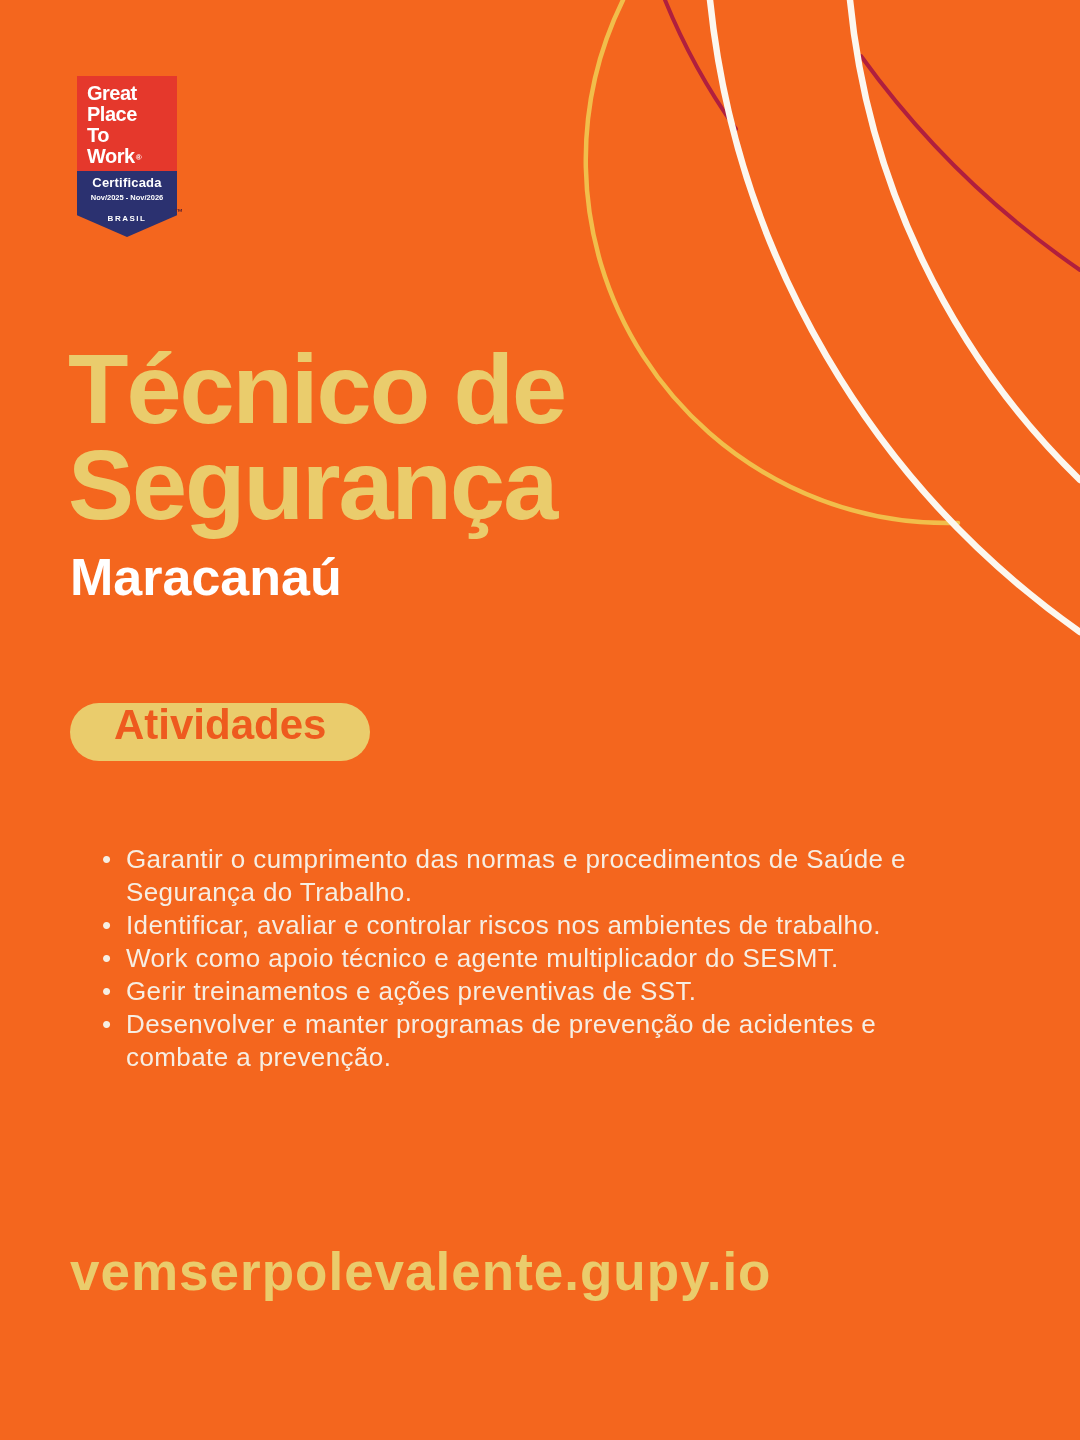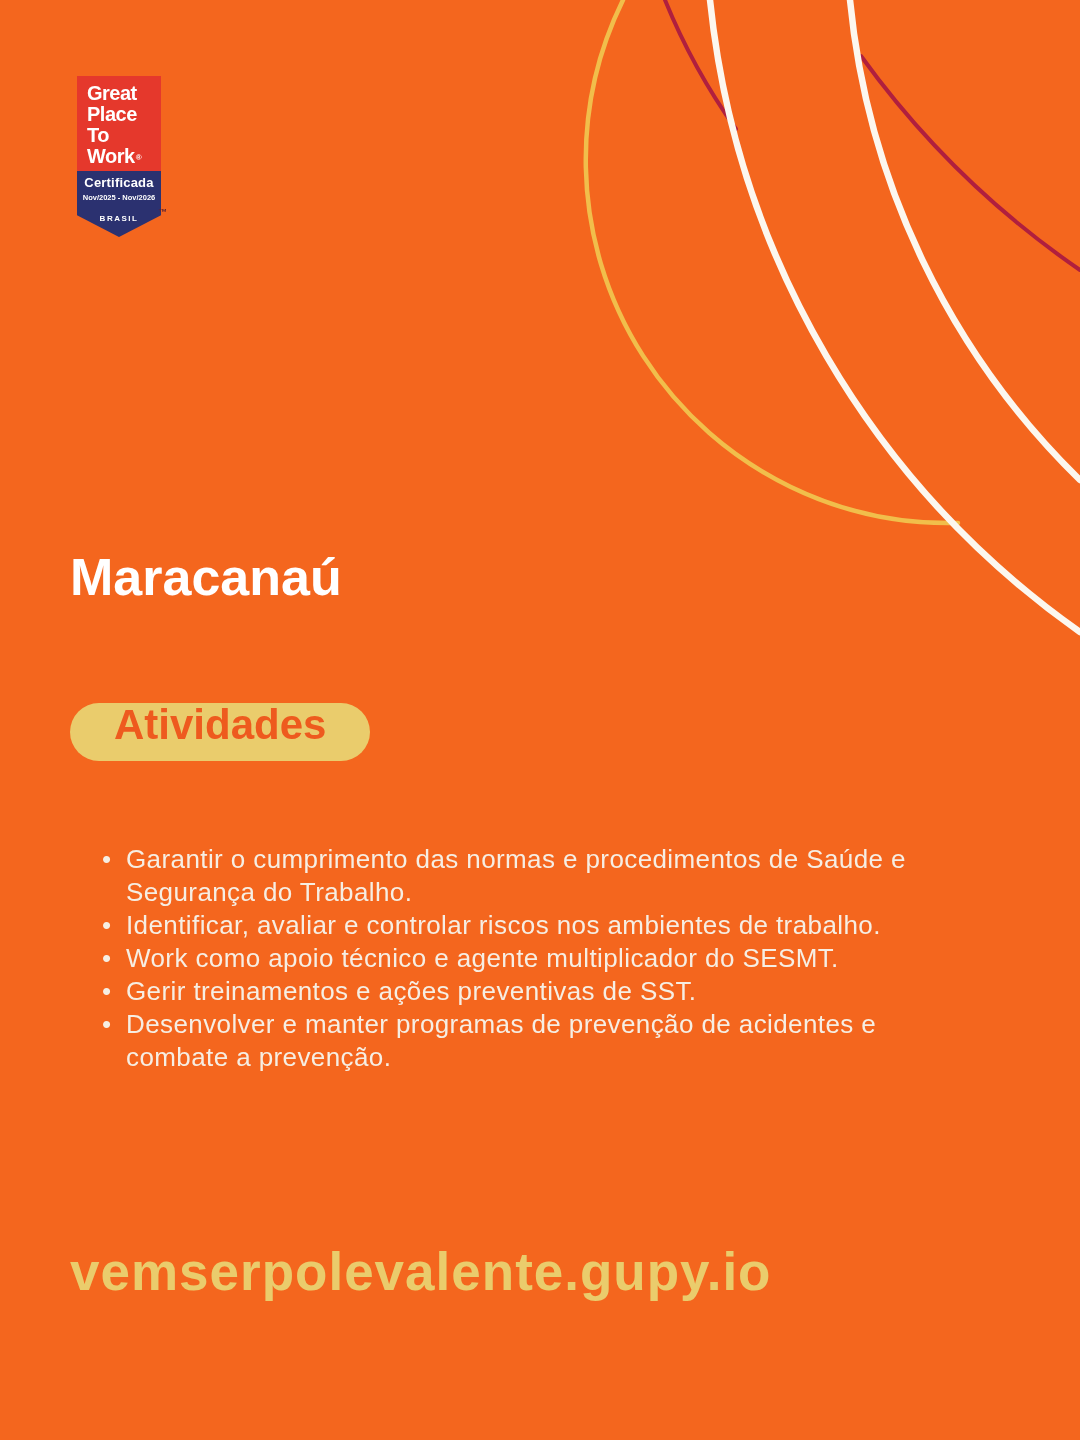--- a/index.html
+++ b/index.html
@@ -12,21 +12,21 @@
     position:relative; width:1080px; height:1440px; overflow:hidden;
     background:var(--bg); font-family:"Liberation Sans",sans-serif;
   }
   .arcs{position:absolute; left:0; top:0; width:1080px; height:1440px; display:block;}
   .arc{fill:none; stroke-linecap:round;}
   .arc.yellow{stroke:var(--arc_yellow); stroke-width:4.5;}
   .arc.red{stroke:var(--arc_red); stroke-width:4;}
   .arc.white{stroke:var(--arc_white); stroke-width:6.5;}
 
   
-  .badge{position:absolute; left:77px; top:76px; width:84px;}
+  .badge{position:absolute; left:77px; top:76px; width:100px;}
   .badge-red{background:var(--badge_red); height:95px; box-sizing:border-box; padding:7px 0 0 10px;}
   .badge-line{color:var(--white); font-weight:bold; font-size:20px; line-height:21px; letter-spacing:-0.5px;}
   .reg{font-size:8px; vertical-align:3px; margin-left:1px; font-weight:bold;}
   .badge-blue{
     background:var(--badge_navy); height:66px; box-sizing:border-box; padding-top:4px;
     clip-path:polygon(0 0,100% 0,100% 67%,50% 100%,0 67%);
     text-align:center; color:var(--white);
   }
   .badge-cert{font-size:13px; font-weight:bold; letter-spacing:0.2px;}
   .badge-period{font-size:7.5px; font-weight:bold; margin-top:3px;}
@@ -76,20 +76,24 @@
       <div class="badge-line"><span>Work</span><span class="reg">®</span></div>
     </div>
     <div class="badge-blue">
       <div class="badge-cert">Certificada</div>
       <div class="badge-period">Nov/2025 - Nov/2026</div>
       <div class="badge-country">BRASIL</div>
     </div>
     <span class="badge-tm">™</span>
   </div>
 
+  <h1 class="title">
+    <span class="title-line">Técnico de</span>
+    <span class="title-line">Segurança</span>
+  </h1>
 
   <div class="location">Maracanaú</div>
 
   <div class="pill">
     <span class="pill-label">Atividades</span>
   </div>
 
   <ul class="bullets">
     <li>
       <span class="bl">Garantir o cumprimento das normas e procedimentos de Saúde e</span>

